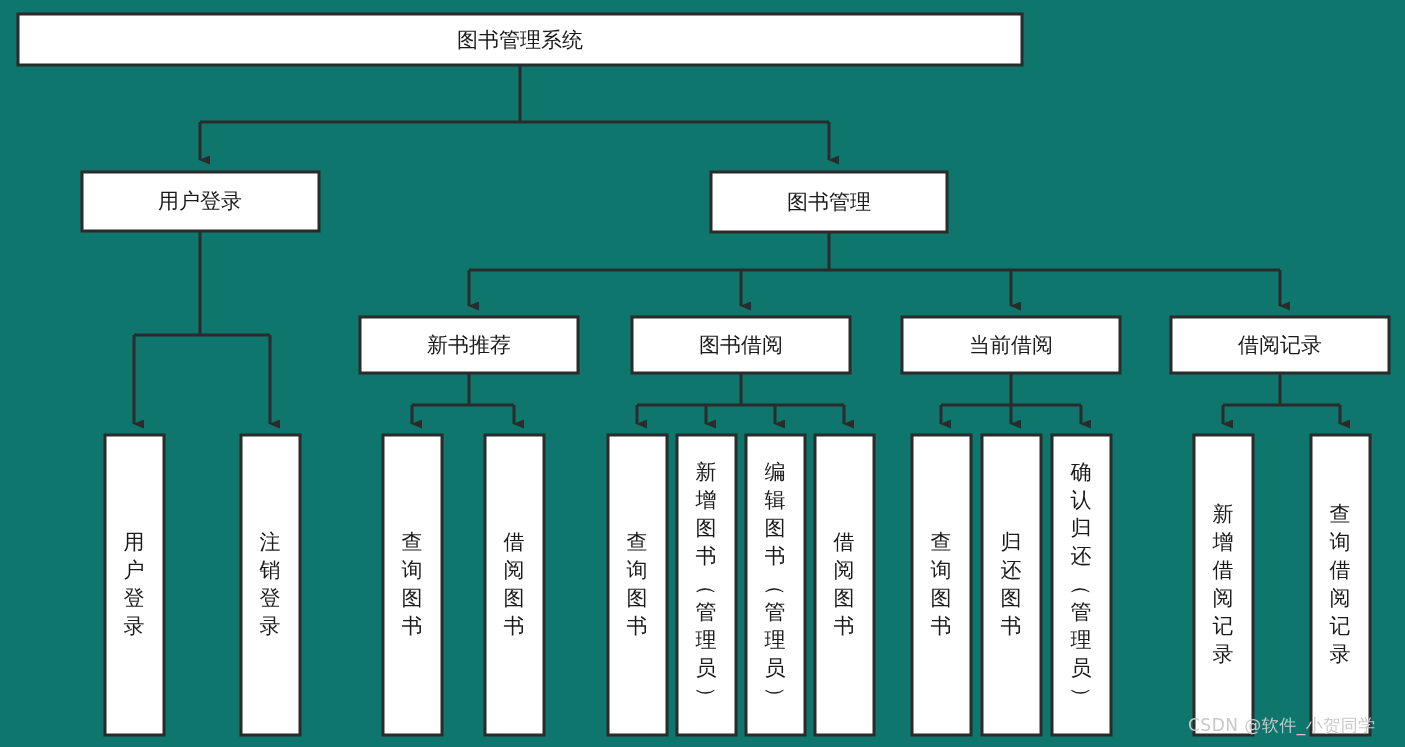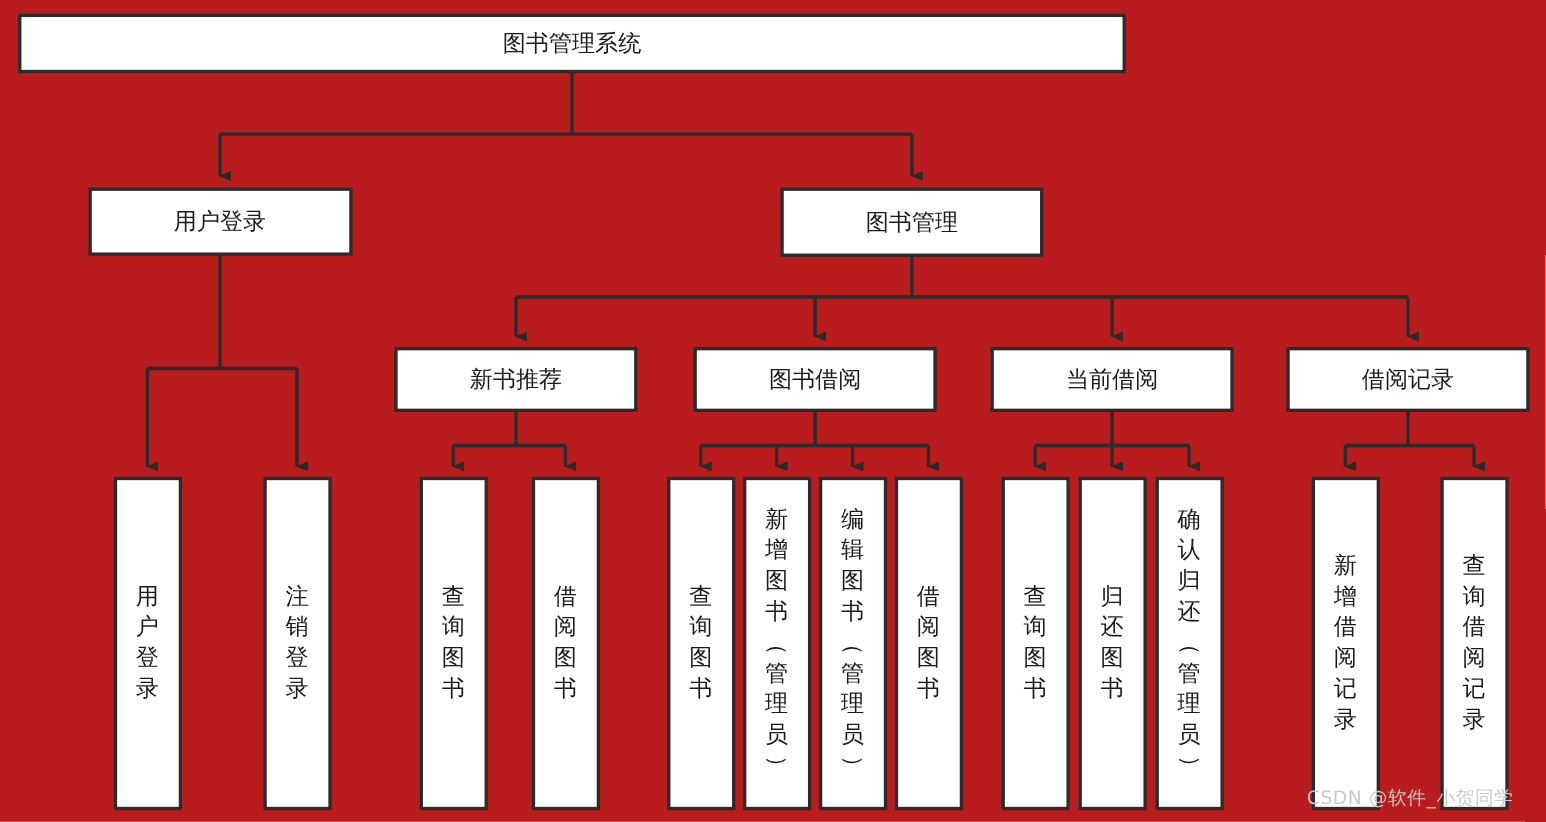--- a/index.html
+++ b/index.html
@@ -2,21 +2,21 @@
 <html><head>
 <meta charset="utf-8">
 <title>图书管理系统 功能结构图</title>
 <style>
   html,body{margin:0;padding:0;background:#ffffff;}
   body{
     width:1405px;height:747px;
     font-family:"DejaVu Sans","Liberation Sans",sans-serif;
     overflow:hidden;
   }
-  #diagram-root{position:relative;width:1405px;height:747px;background:#b91c1c;}
+  #diagram-root{position:relative;width:1405px;height:747px;background:#0f766e;}
   svg#flow{position:absolute;top:0;left:0;width:1405px;height:747px;display:block;}
   .box-rect{fill:#ffffff;stroke:#2b2b2b;stroke-width:3;}
   .conn{stroke:#2b2b2b;stroke-width:3;fill:none;stroke-linecap:butt;}
   .node-label{
     font-family:"DejaVu Sans","Liberation Sans",sans-serif;
     fill:#1a1a1a;
     text-anchor:middle;
     dominant-baseline:middle;
   }
   .lbl-h{font-size:21px;}

